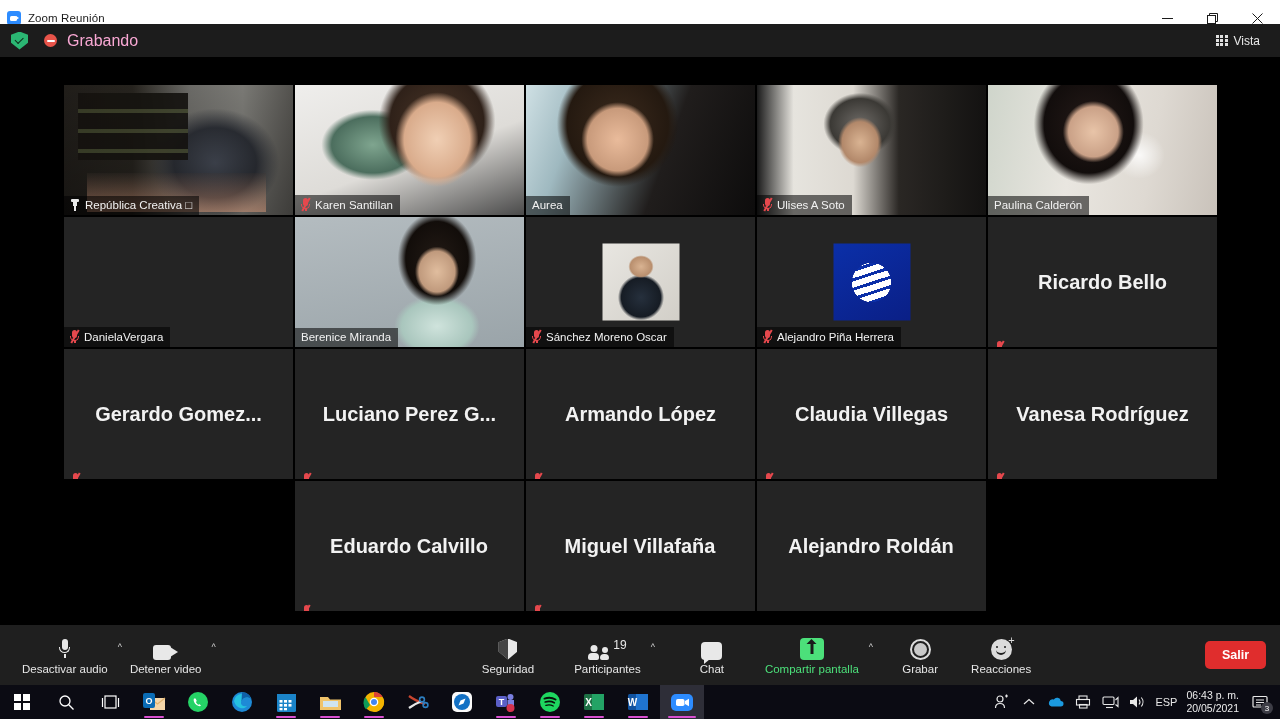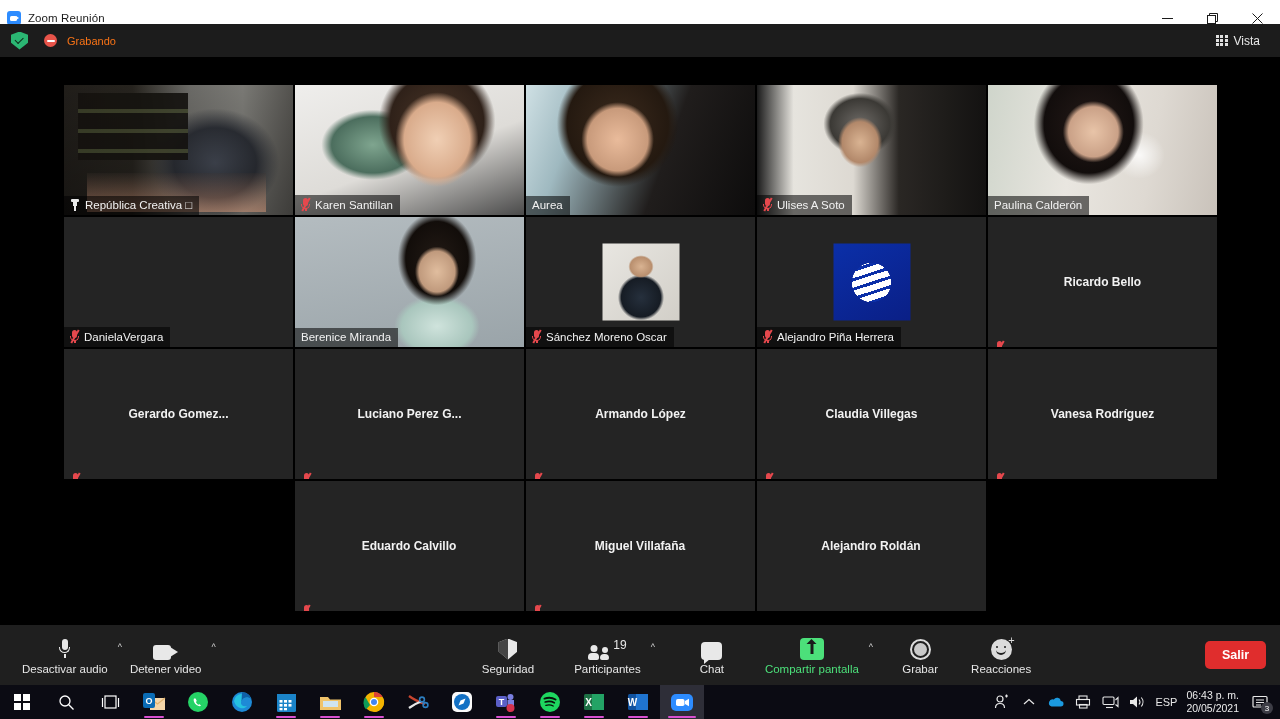--- a/index.html
+++ b/index.html
@@ -56,21 +56,21 @@
     transform: rotate(-45deg);
   }
   .recdot {
     margin-left: 16px; width: 13px; height: 13px; border-radius: 50%;
     background: #e8544a; flex: none; position: relative;
   }
   .recdot::after {
     content: ""; position: absolute; left: 2.5px; top: 5.6px;
     width: 8px; height: 2px; background: #fff; border-radius: 1px;
   }
-  .rec-label { margin-left: 10px; font-size: 11px; color: #f97316; }
+  .rec-label { margin-left: 10px; font-size: 16px; color: #f9a8d4; }
   .vista-btn {
     margin-left: auto; margin-right: 12px; display: flex; align-items: center; gap: 6px;
     padding: 4px 8px; border-radius: 4px; color: #e8e8e8; font-size: 12px;
   }
   .grid-ico { display: grid; grid-template-columns: repeat(3,3px); grid-template-rows: repeat(3,3px); gap: 1.3px; }
   .grid-ico i { background: #e0e0e0; display: block; width: 3px; height: 3px; }
 
   
   .stage { position: absolute; top: 57px; left: 0; width: 1280px; height: 568px; background: #000000; }
   .grid-rows { position: absolute; top: 28px; left: 64px; width: 1152px; }
@@ -78,21 +78,21 @@
   .grid-row.centered { justify-content: center; }
 
   .tile {
     position: relative; width: 229px; height: 130px;
     background: #242424; overflow: hidden; flex: none;
   }
   .tile.speaking { outline: 3px solid #d6e33b; outline-offset: -3px; }
 
   .tile-name-center {
     position: absolute; inset: 0; display: flex; align-items: center; justify-content: center;
-    color: #f2f2f2; font-size: 12px; font-weight: bold;
+    color: #f2f2f2; font-size: 20px; font-weight: bold;
   }
 
   .tile-label {
     position: absolute; left: 0; bottom: 0; display: flex; align-items: center; gap: 5px;
     max-width: 100%; padding: 3px 7px 4px 6px;
     background: rgba(0,0,0,0.55);
     color: #f2f2f2; font-size: 11.5px; white-space: nowrap;
   }
   .corner-mic {
     position: absolute; left: 7px; bottom: 6px;

